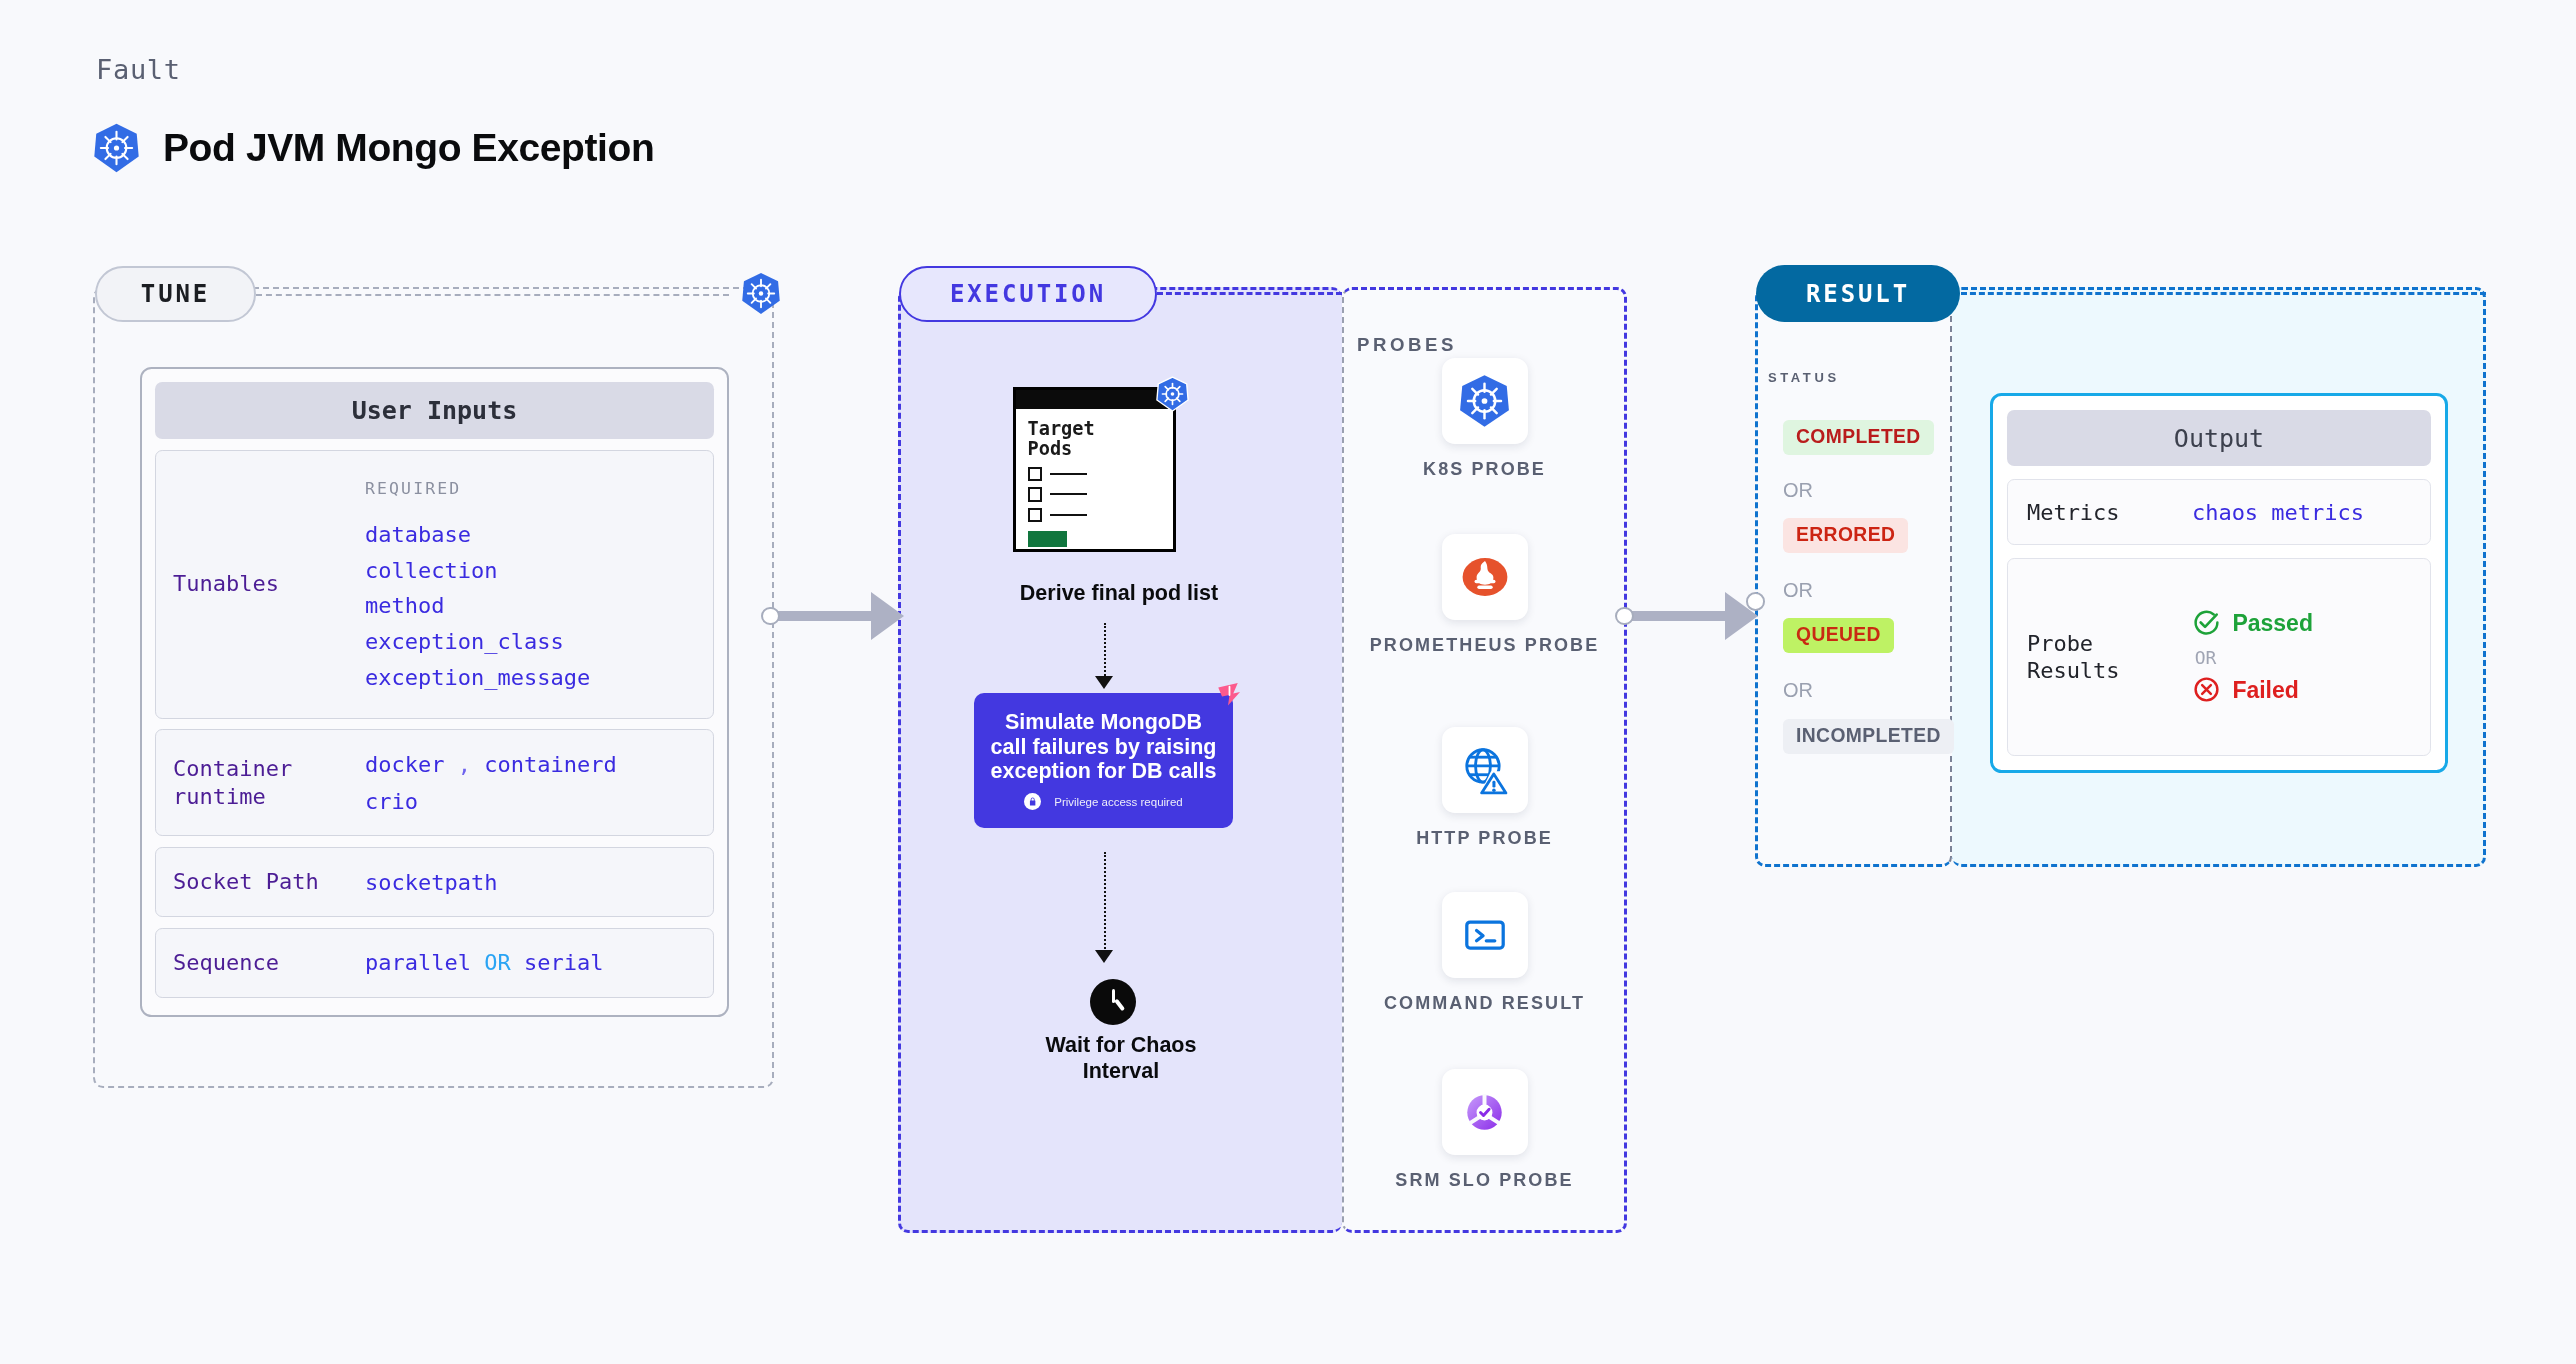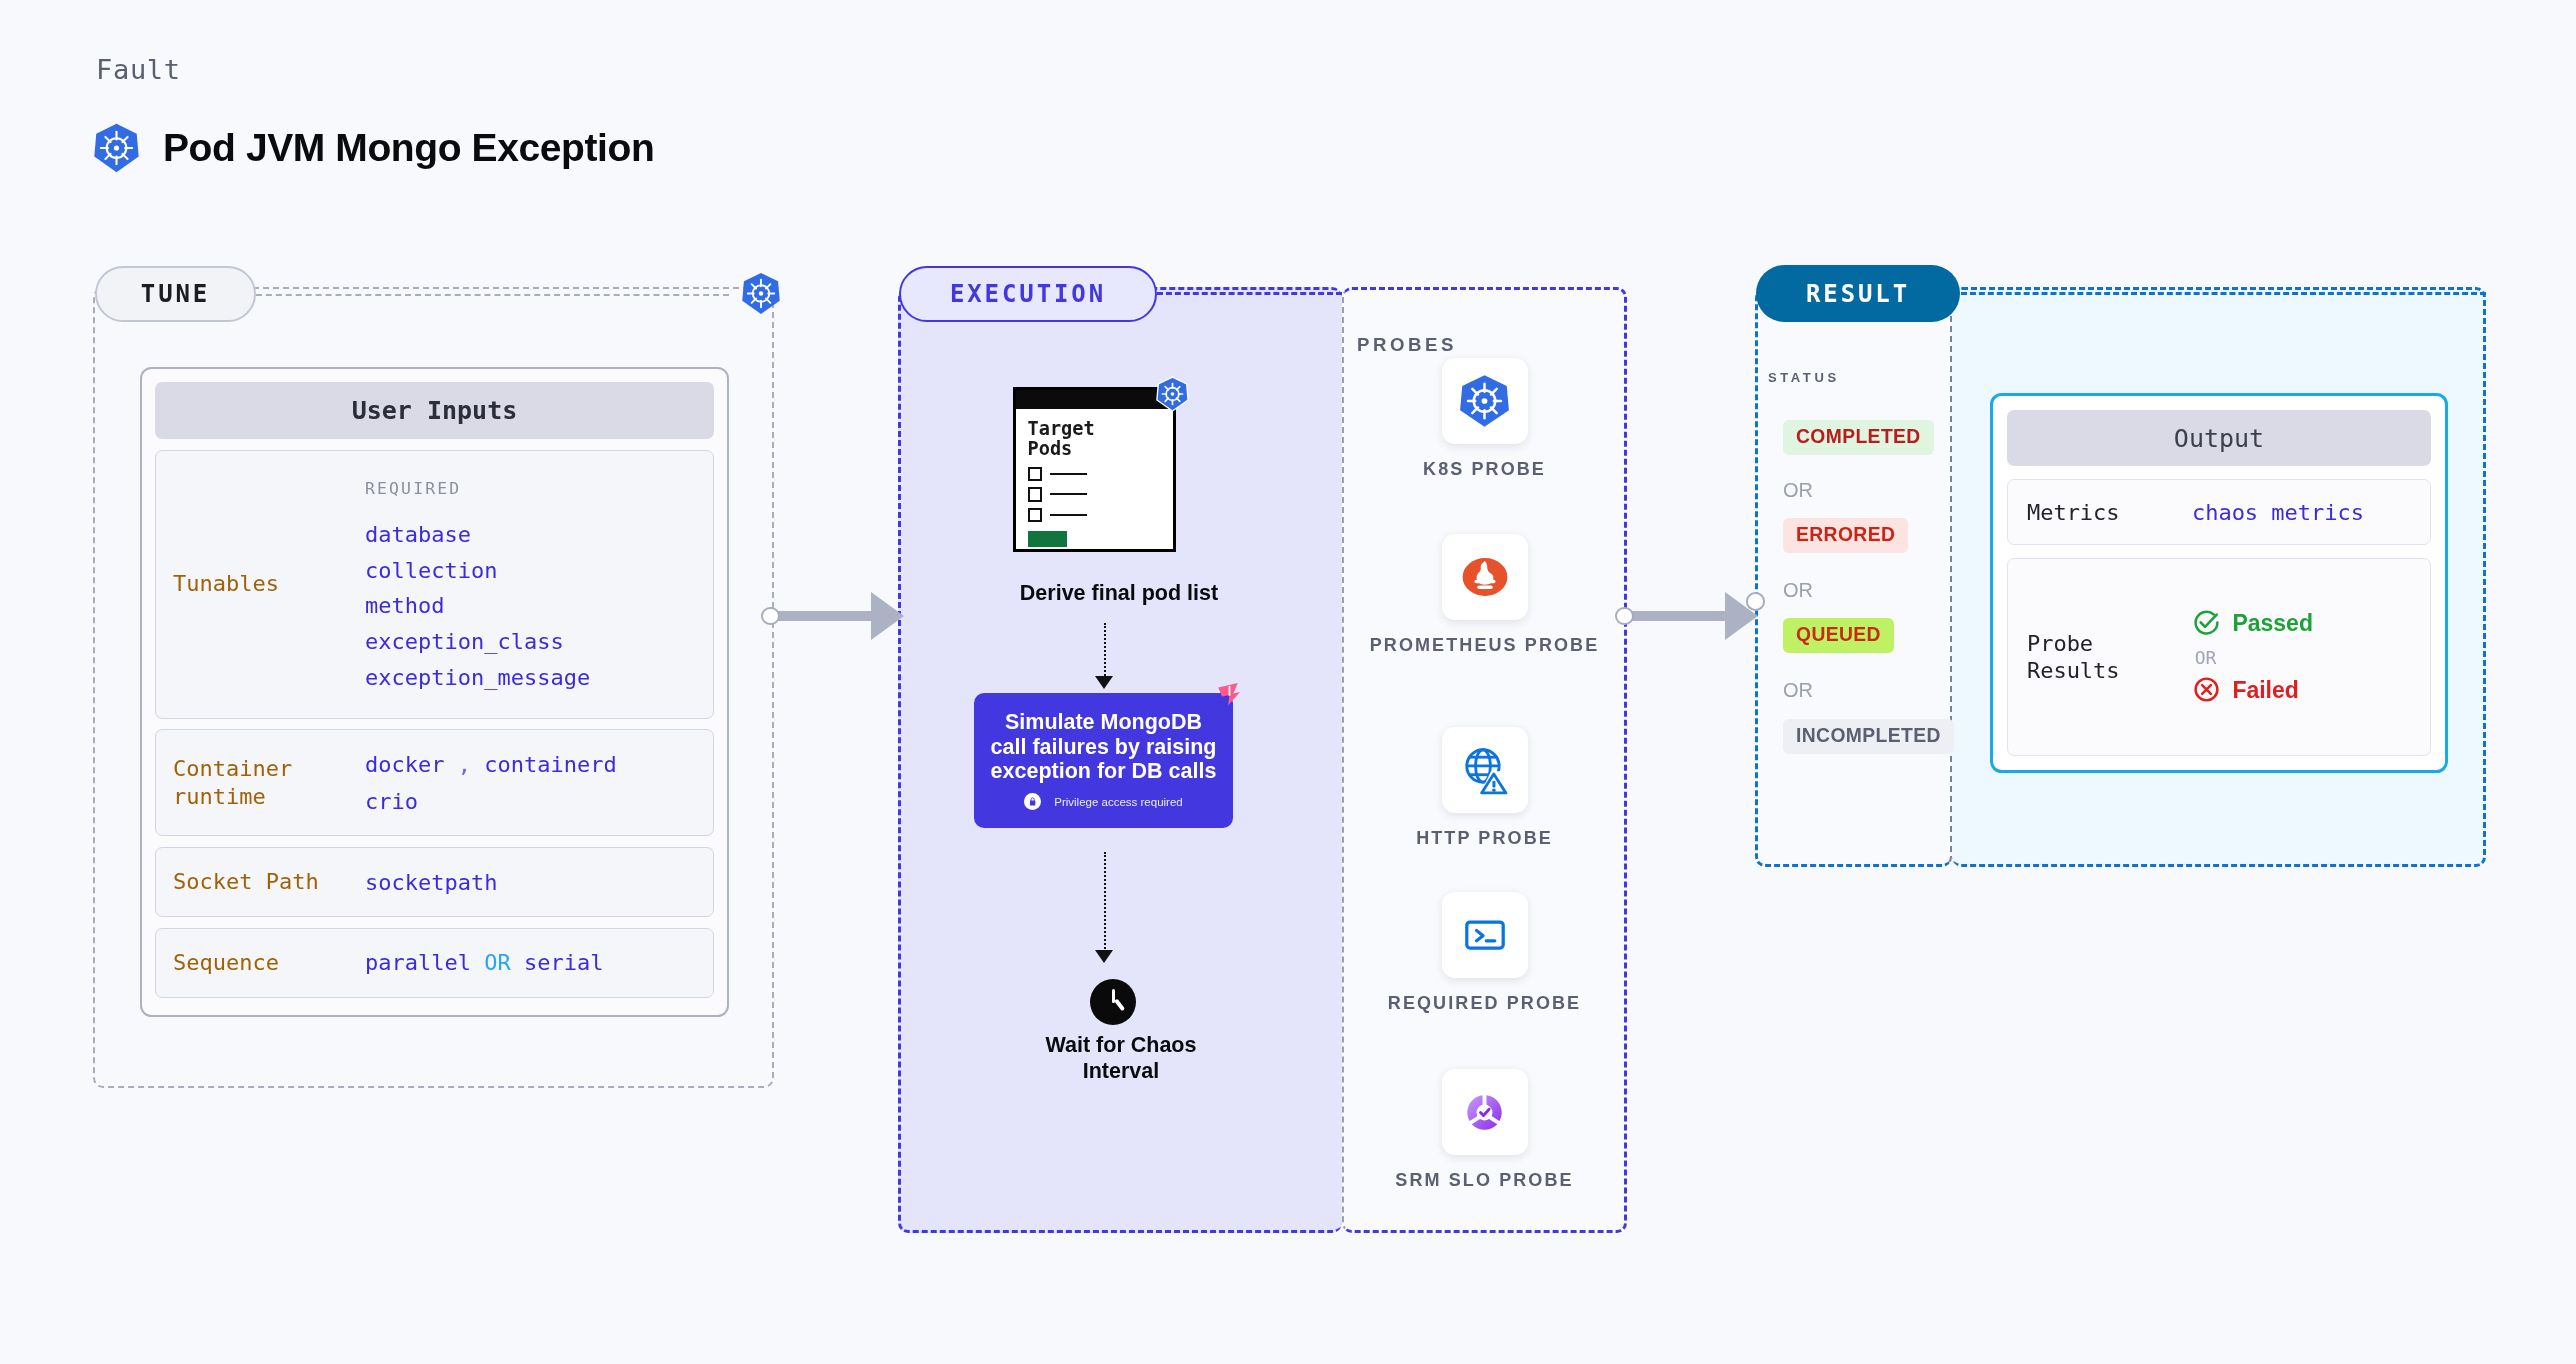--- a/index.html
+++ b/index.html
@@ -134,21 +134,21 @@
     font-size: 25px; color: #2C2F3A; font-weight: 700;
   }
   .row-card {
     border: 1.4px solid #D3D6E0; border-radius: 7.2px;
     background: #F5F6FA;
     display: flex; align-items: center;
     padding: 11.5px 17px;
   }
   .row-label {
     font-family: "DejaVu Sans Mono", monospace;
-    font-size: 22px; color: #a16207; flex: 0 0 192px; line-height: 1.25;
+    font-size: 22px; color: #4c1d95; flex: 0 0 192px; line-height: 1.25;
   }
   .row-values {
     font-family: "DejaVu Sans Mono", monospace;
     font-size: 22px; color: #3A2BE0;
     display: flex; flex-direction: column; gap: 11.5px;
   }
   .tunables-card { flex: 0 0 auto; height: 269px; }
   .req-label {
     font-family: "DejaVu Sans Mono", monospace;
     font-size: 16.5px; color: #8B90A0; letter-spacing: 2.1px; margin-bottom: 13px;
@@ -546,21 +546,21 @@
   </div>
 
   <div class="probe" style="top:892px;">
     <div class="probe-tile">
       <svg width="52" height="52" viewBox="0 0 80 80">
         <rect x="12" y="20" width="56" height="40" rx="5" fill="none" stroke="#0B74DE" stroke-width="5"></rect>
         <path d="M27 33 L37 41 L27 49" fill="none" stroke="#0B74DE" stroke-width="5" stroke-linecap="round" stroke-linejoin="round"></path>
         <line x1="42" y1="49" x2="55" y2="49" stroke="#0B74DE" stroke-width="5" stroke-linecap="round"></line>
       </svg>
     </div>
-    <div class="probe-label">REQUIRED PROBE</div>
+    <div class="probe-label">COMMAND RESULT</div>
   </div>
 
   <div class="probe" style="top:1069px;">
     <div class="probe-tile">
       <svg width="53" height="53" viewBox="0 0 80 80">
         <defs>
           <linearGradient id="sloGrad" x1="0" y1="0" x2="1" y2="1">
             <stop offset="0%" stop-color="#C79BFB"></stop>
             <stop offset="100%" stop-color="#8A2BE8"></stop>
           </linearGradient>

